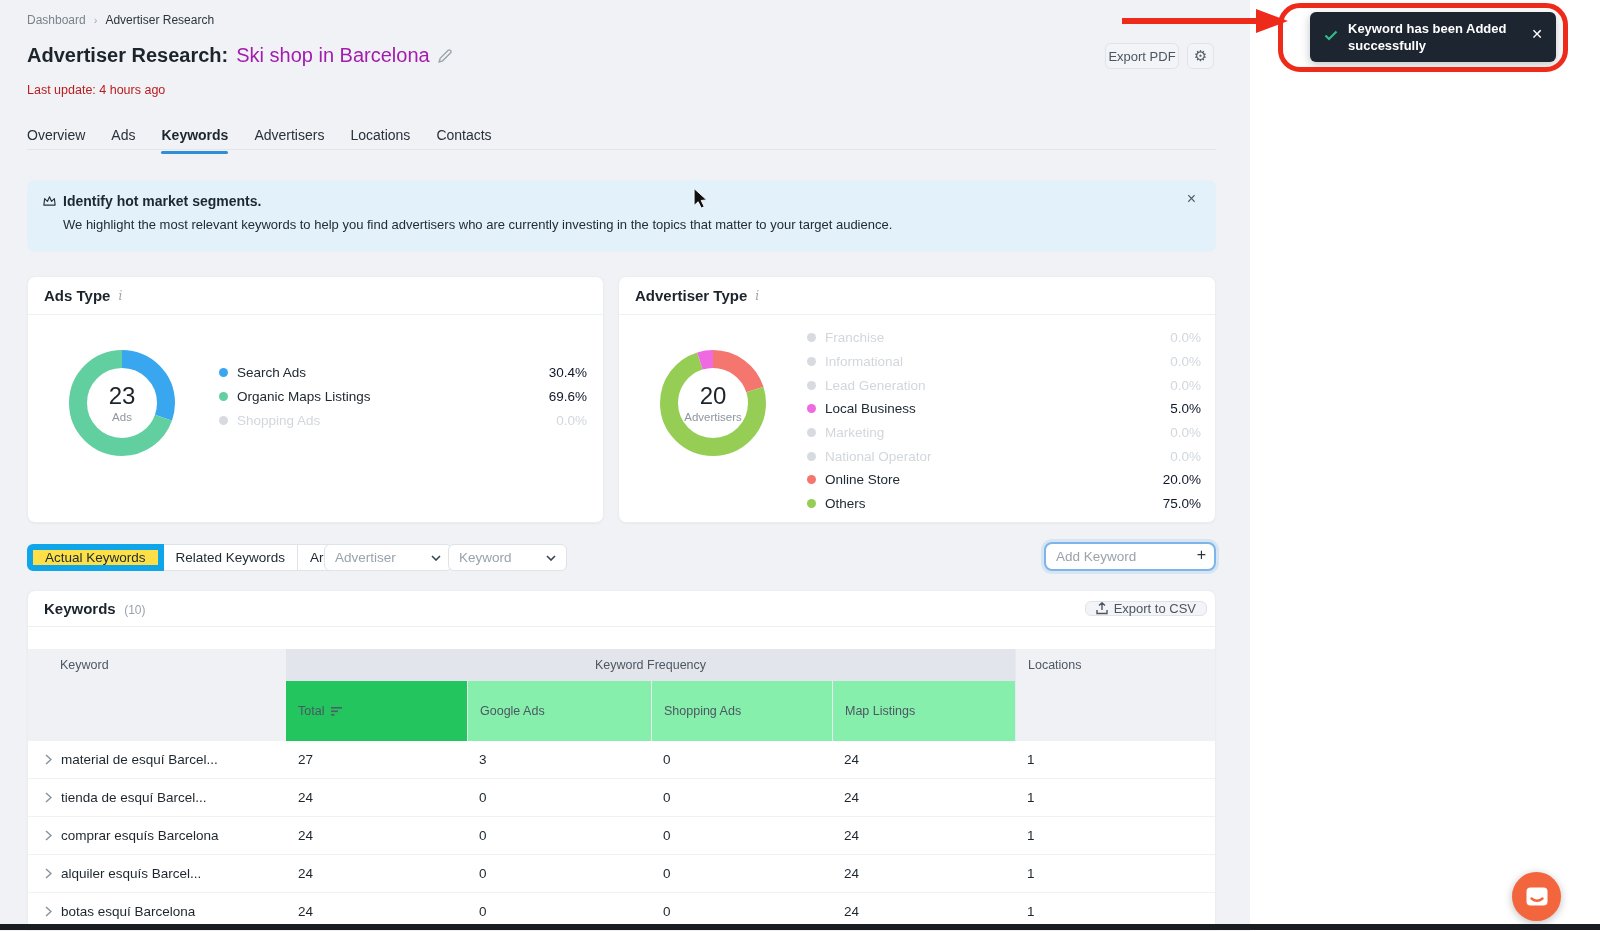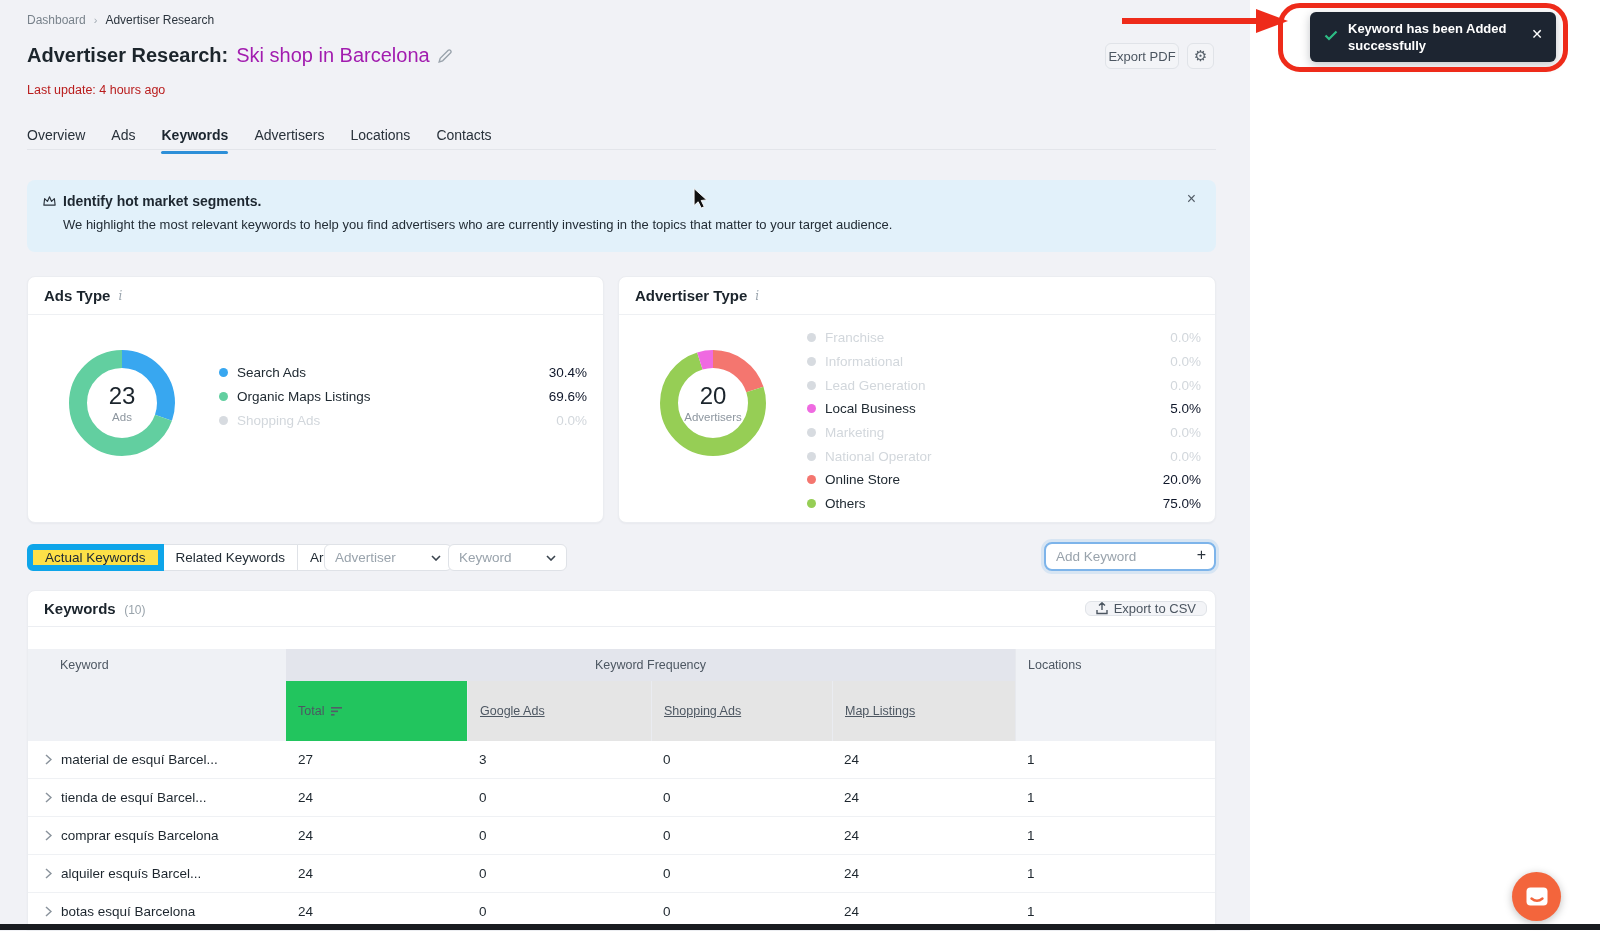--- a/index.html
+++ b/index.html
@@ -78,21 +78,21 @@
   .kw-title { font-size:15px; font-weight:bold; color:#1b242c; }
   .kw-count { font-weight:normal; color:#99a3ab; font-size:12px; margin-left:4px; }
   .csv-btn { height:15px; padding:0 10px; gap:6px; }
 
   .thead { display:grid; grid-template-columns:258px 181px 184px 181px 183px 202px; grid-template-rows:32px 60px; margin-top:22px; font-size:12.5px; color:#4d5762; }
   .hd { display:flex; align-items:center; }
   .hd-keyword { grid-column:1; grid-row:1/3; background:#eff1f5; align-items:flex-start; padding:9px 0 0 32px; }
   .hd-freq { grid-column:2/6; grid-row:1; background:#e3e5ec; justify-content:center; }
   .hd-locations { grid-column:6; grid-row:1/3; background:#eff1f5; align-items:flex-start; padding:9px 0 0 12px; border-left:1px solid #e7e9ee; }
   .hd-total { grid-column:2; grid-row:2; background:#22c55e; padding-left:12px; gap:7px; }
-  .hd-sub { background:#e5e5e5; padding-left:12px; border-left:1px solid #eaecf1;text-decoration:underline; }
+  .hd-sub { background:#86efac; padding-left:12px; border-left:1px solid #eaecf1; }
   .hd-google { grid-column:3; grid-row:2; }
   .hd-shopping { grid-column:4; grid-row:2; }
   .hd-map { grid-column:5; grid-row:2; }
 
   .t-row { display:grid; grid-template-columns:258px 181px 184px 181px 183px 202px; height:38px; border-bottom:1px solid #eff1f4; align-items:center; font-size:13.5px; color:#1d262e; background:#fff; cursor:pointer; }
   .t-kw { display:flex; align-items:center; gap:9px; padding-left:17px; }
   .t-cell { padding-left:12px; }
   .row-chevron { color:#8a939c; display:flex; }
 
   

